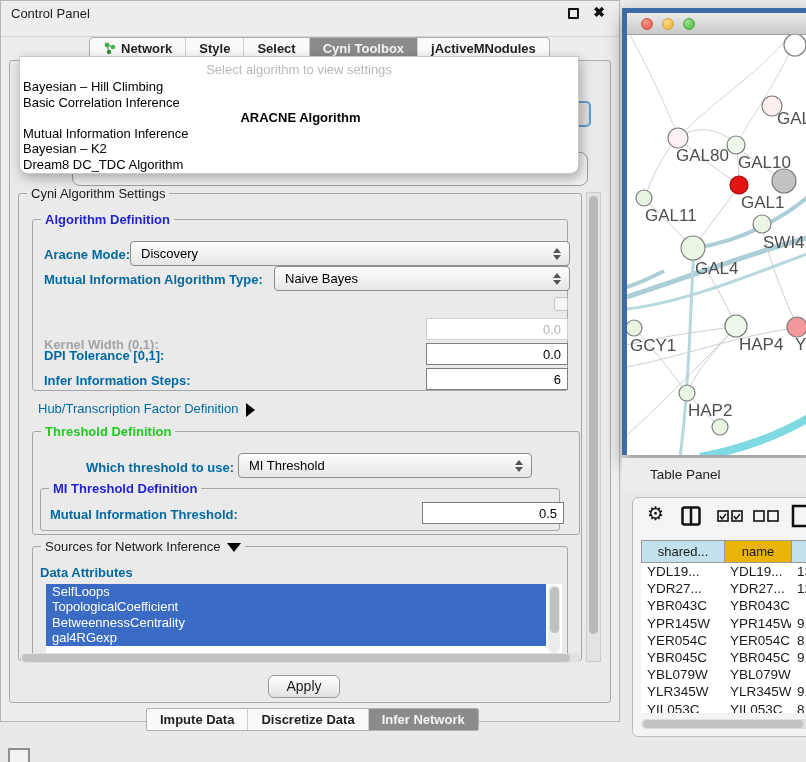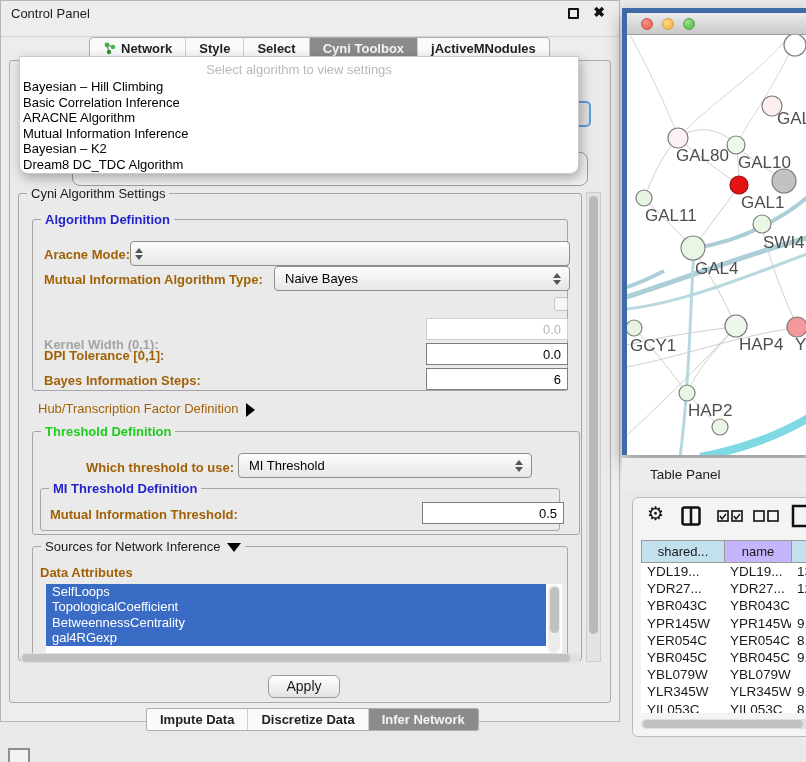--- a/index.html
+++ b/index.html
@@ -34,31 +34,31 @@
                 border:1px solid #9c9c9c; border-radius:8px; background:#f1f1f1; z-index:4; }
   .frag-focus { position:absolute; left:565px; top:99px; width:24px; height:26px;
                 border:2px solid #5e9ed8; border-radius:5px; background:#dfdfdf; z-index:4; }
 
   
   .popup { position:absolute; left:18px; top:55px; width:560px; height:118px; background:#fff;
            border:1px solid #c9c9c9; border-radius:0 0 9px 9px;
            box-shadow:2px 4px 12px rgba(0,0,0,.3); z-index:30; }
   .popup-prompt { height:22px; text-align:center; color:#b9b9b9; font-size:13px; padding-top:5px; }
   .popup-item { height:15.5px; line-height:15.5px; padding-left:3px; font-size:13px; color:#000; cursor:pointer; }
-  .popup-item.sel { font-weight:normal; }
+  .popup-item.sel { font-weight:bold;text-align:center; }
 
   
   .fieldset { position:absolute; border:1px solid #a6a6a6; border-radius:3px; z-index:2; }
   .legend { position:absolute; top:-8px; left:8px; background:#eaeaea; padding:0 4px;
             font-size:13px; white-space:nowrap; }
   .legend.bold { font-weight:bold; }
   .legend.blue { color:#2424cd; }
   .legend.green { color:#1ecb1e; }
 
-  .lbl { position:absolute; font-weight:bold; font-size:13px; color:#a16207; white-space:nowrap; z-index:3; }
+  .lbl { position:absolute; font-weight:bold; font-size:13px; color:#0369a1; white-space:nowrap; z-index:3; }
   .lbl.dis { color:#a3a3a3; }
   .plain { font-weight:normal; }
 
   .combo { position:absolute; height:25px; background:linear-gradient(#fdfdfd,#e6e6e6);
            border:1px solid #8e8e8e; border-radius:4px; z-index:3; cursor:pointer;
            display:flex; align-items:center; }
   .combo-val { padding-left:10px; font-size:13px; color:#000; flex:1; }
   .spinner { width:16px; display:flex; flex-direction:column; align-items:center; gap:2px; margin-right:4px; }
   .spinner .up { width:0; height:0; border-left:4px solid transparent; border-right:4px solid transparent;
                  border-bottom:5px solid #555; }
@@ -122,21 +122,21 @@
   .tp-strip { position:absolute; left:622px; top:458px; width:184px; height:34px; background:#ececec; }
   .tp-title { position:absolute; left:650px; top:467px; font-size:13.5px; color:#222; }
   .tp-box { position:absolute; left:632px; top:497px; width:190px; height:240px;
             background:#f4f4f4; border:1px solid #bbb; border-radius:6px; overflow:hidden; }
   .tp-toolbar { position:absolute; left:0; top:0; width:100%; height:42px; }
   .tp-icon { position:absolute; top:8px; cursor:pointer; }
   .gear { left:14px; font-size:19px; color:#111; top:4px; }
   .tp-table { position:absolute; left:8px; top:42px; width:200px; }
   .tp-head { display:flex; height:23px; border-top:1px solid #999; border-bottom:1px solid #999; }
   .tp-hcell { border-left:1px solid #999; font-size:13px; display:flex; align-items:center;
-              justify-content:center; background:#c4b5fd; cursor:pointer; }
+              justify-content:center; background:#eab308; cursor:pointer; }
   .tp-hcell.hl { background:#c3e1ed; }
   .tp-rows { background:#fff; height:150px; overflow:hidden; }
   .tp-row { display:flex; height:17.2px; line-height:17.2px; font-size:13.5px; cursor:pointer; }
   .tp-cell { padding-left:6px; white-space:nowrap; overflow:hidden; }
   .tp-hscroll { position:absolute; left:8px; top:221px; width:174px; height:10px;
                 background:#e0e0e0; border-radius:5px; }
   .tp-hthumb { position:absolute; left:2px; top:1px; width:160px; height:8px; background:#c2c2c2; border-radius:4px; }
 
   .frag-bottom-left { position:absolute; left:8px; top:748px; width:22px; height:18px;
                       border:2px solid #8e8e8e; background:#f2f2f2; }
@@ -186,20 +186,21 @@
       <div class="fieldset" style="left:8px;top:132px;width:564px;height:468px;">
         <span class="legend">Cyni Algorithm Settings</span>
       </div>
 
       <div class="fieldset" style="left:22px;top:158px;width:536px;height:172px;">
         <span class="legend bold blue">Algorithm Definition</span>
       </div>
 
       <span class="lbl" style="left:34px;top:186px;">Aracne Mode:</span>
       <div class="combo" style="left:120px;top:180px;width:440px;">
+        <span class="combo-val">Discovery</span>
         <span class="spinner">
             <i class="up"></i>
             <i class="dn"></i>
           </span>
       </div>
 
       <span class="lbl" style="left:34px;top:211px;">Mutual Information Algorithm Type:</span>
       <div class="combo" style="left:264px;top:205px;width:296px;">
         <span class="combo-val">Naive Bayes</span>
         <span class="spinner">
@@ -209,21 +210,21 @@
       </div>
 
       <div class="checkbox" style="left:544px;top:236px;"></div>
 
       <span class="lbl dis" style="left:34px;top:276px;text-align:center;">Kernel Width (0,1):</span>
       <input class="field dis" style="left: 416px; top: 257px; width: 142px;" value="0.0">
 
       <span class="lbl" style="left:34px;top:287px;">DPI Tolerance [0,1]:</span>
       <input class="field" style="left: 416px; top: 282px; width: 142px;" value="0.0">
 
-      <span class="lbl" style="left:34px;top:312px;">Bayes Information Steps:</span>
+      <span class="lbl" style="left:34px;top:312px;">Infer Information Steps:</span>
       <input class="field" style="left: 416px; top: 307px; width: 142px;" value="6">
 
       <span class="lbl plain" style="left:28px;top:340px;z-index:3;">
         <span>Hub/Transcription Factor Definition</span><span class="arrow-right"></span>
       </span>
 
       <div class="fieldset" style="left:22px;top:370px;width:548px;height:104px;">
         <span class="legend bold green">Threshold Definition</span>
       </div>
 

